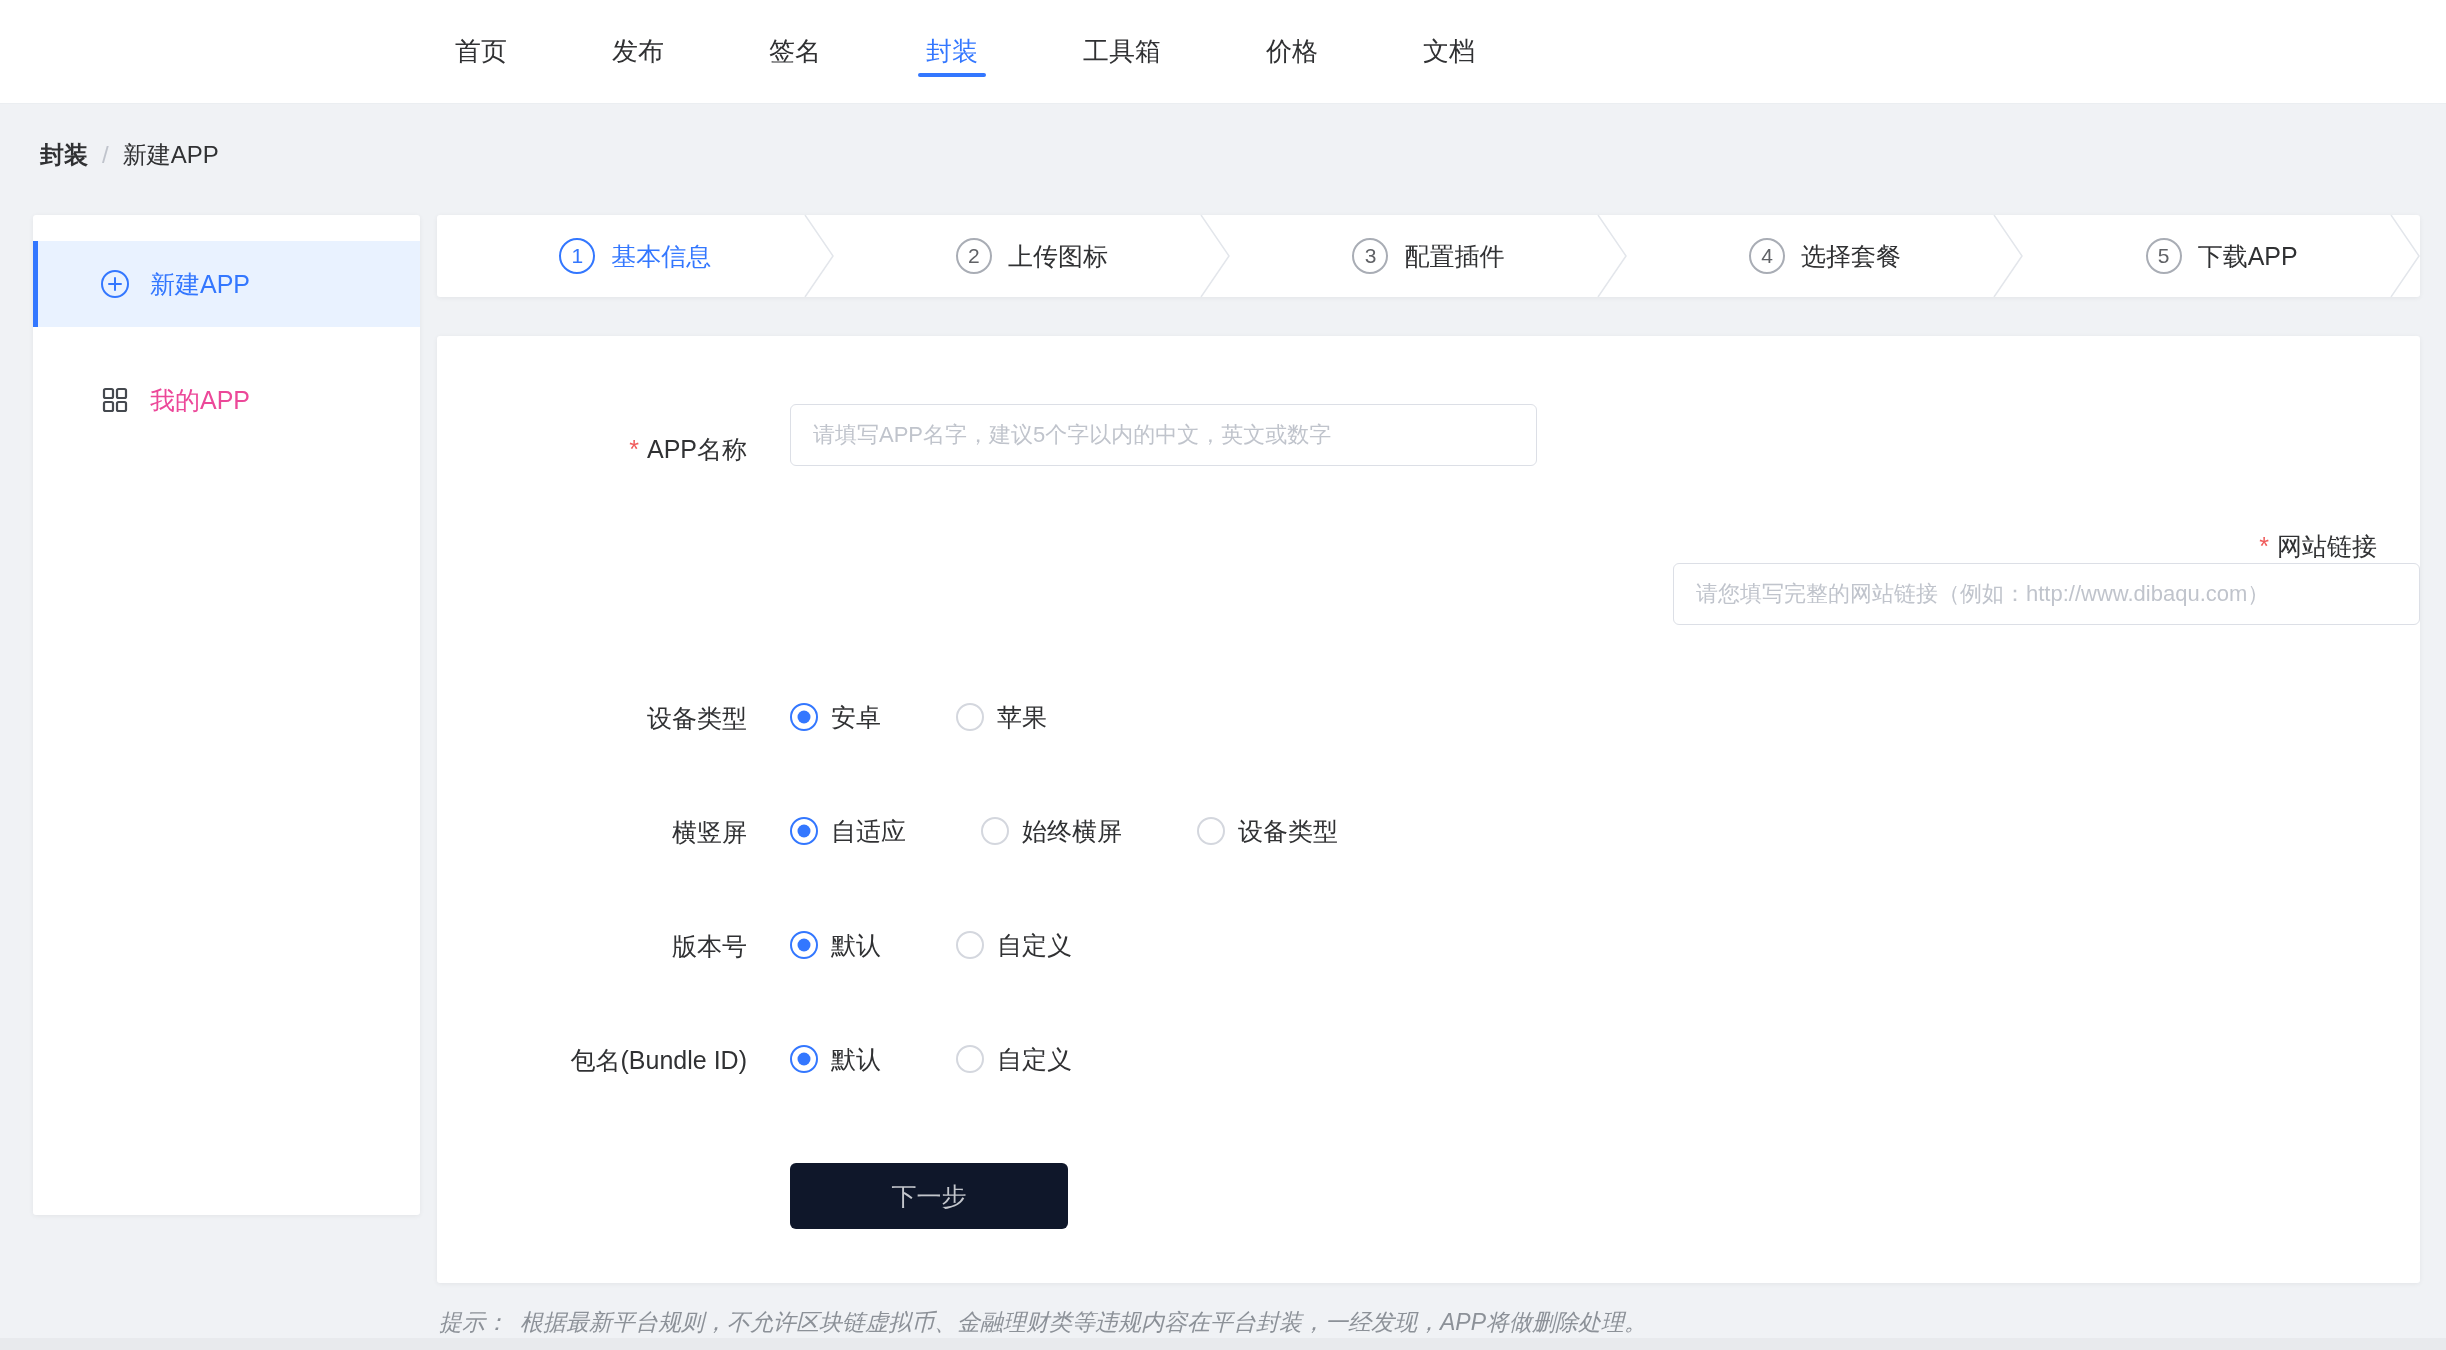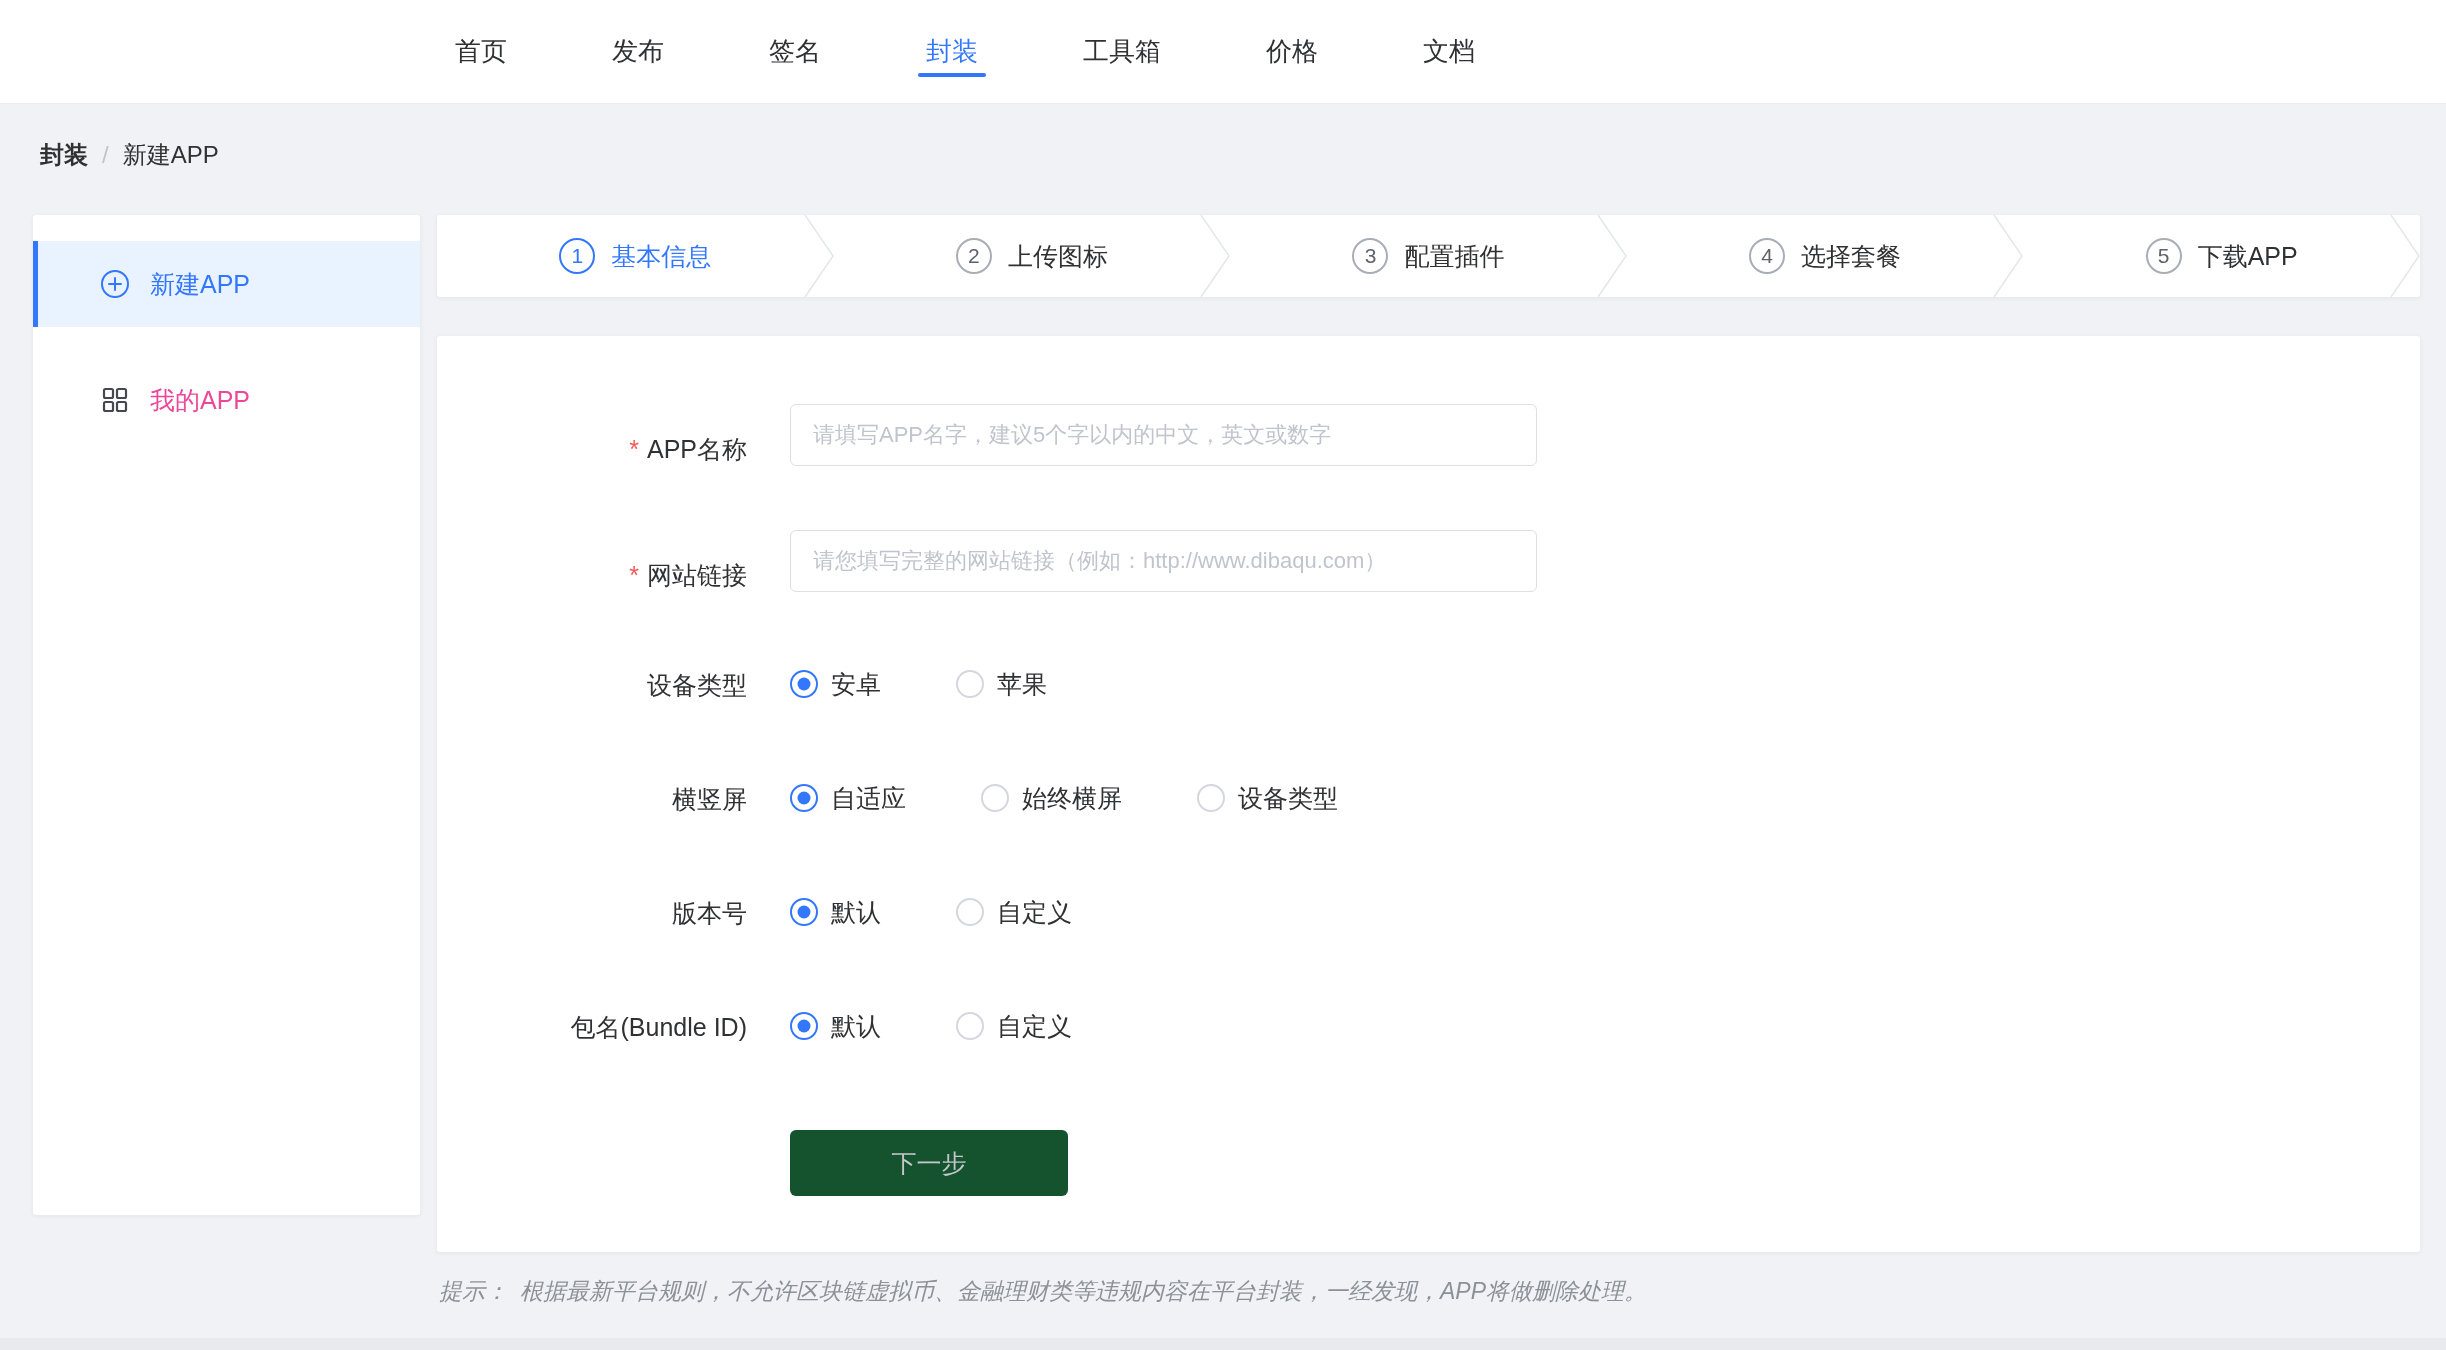--- a/index.html
+++ b/index.html
@@ -91,42 +91,42 @@
   }
   .req { color:#f05b5b; margin-right:8px; }
   .text-input {
     width:747px; height:62px; border:1px solid #dcdfe6; border-radius:6px;
     font-size:22px; color:#303133; padding:0 22px; outline:none;
     font-family:"Liberation Sans","DejaVu Sans",sans-serif; background:#fff;
   }
   .text-input::placeholder { color:#c0c4cc; }
 
   .mb-a { margin-bottom:64px; }
-  .mb-b { margin-bottom:74px; }
+  .mb-b { margin-bottom:74px;flex-direction:column; }
   .mb-c { margin-bottom:78px; }
   .mb-d { margin-bottom:86px; }
 
   .radio-group { display:flex; align-items:center; gap:75px; height:36px; }
   .radio { display:inline-flex; align-items:center; gap:13px; cursor:pointer; }
   .radio-circle {
     width:28px; height:28px; border-radius:50%; border:2px solid #d4d7de;
     background:#fff; display:inline-block; position:relative; flex:none;
   }
   .radio-circle.checked { border-color:#3377ff; }
   .radio-circle.checked::after {
     content:""; position:absolute; left:50%; top:50%;
     transform:translate(-50%,-50%); width:13px; height:13px;
     border-radius:50%; background:#3377ff;
   }
   .radio-label { font-size:25px; color:#303133; }
 
   .btn-row { margin-top:0; display:flex; }
   .next-btn {
     margin-left:353px; width:278px; height:66px; border:none; border-radius:6px;
-    background:#14532d; color:#c3c6cc; font-size:25px; cursor:not-allowed;
+    background:#0f172a; color:#c3c6cc; font-size:25px; cursor:not-allowed;
     font-family:Liberation Mono, monospace;
   }
 
   
   .tip {
     margin-top:24px; font-size:23px; color:#8c9198; display:flex; gap:12px;
     padding-left:2px;
     font-style:italic;
   }
 

